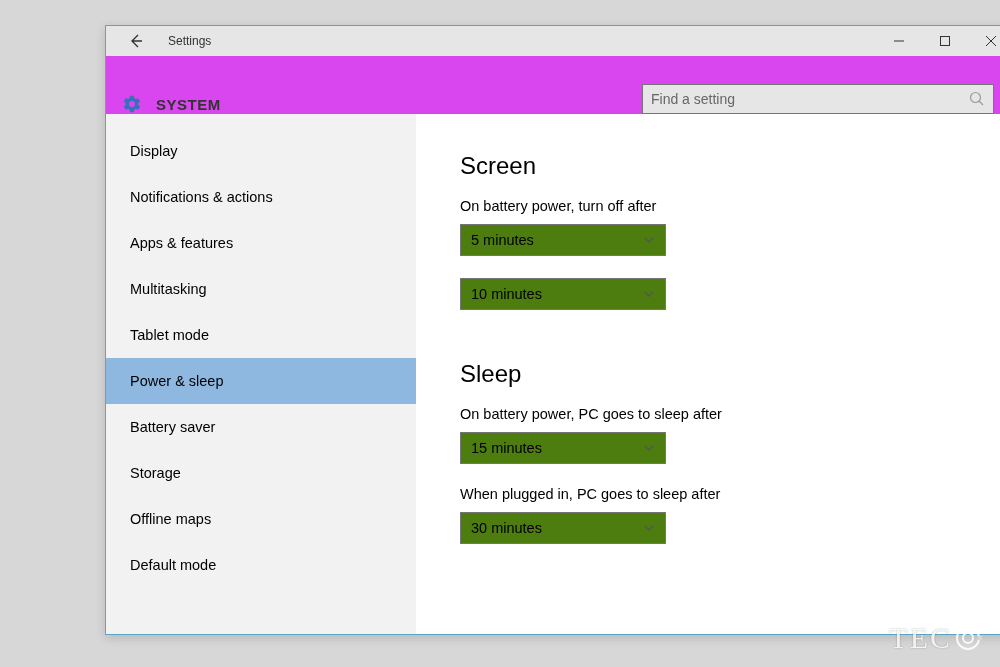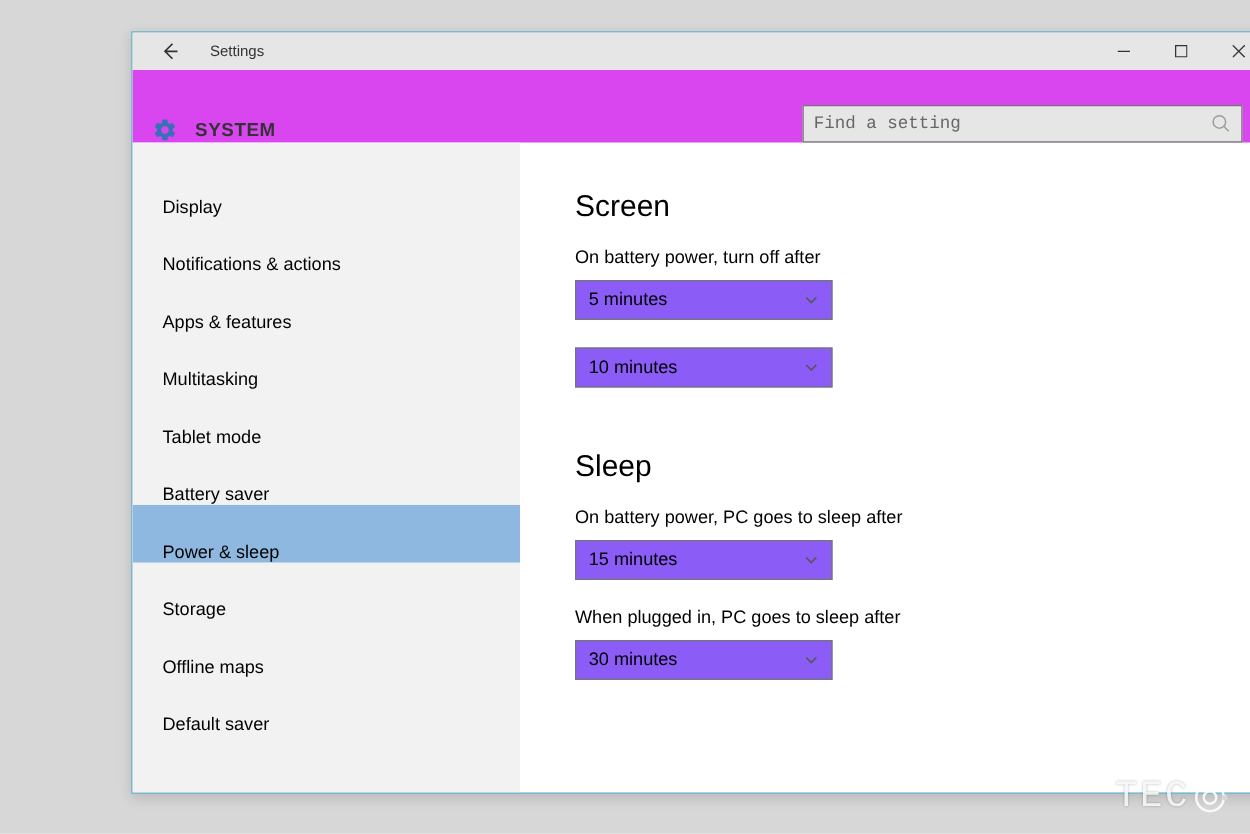--- a/index.html
+++ b/index.html
@@ -92,40 +92,39 @@
       padding: 0 8px;
       background: #e6e6e6;
     }
     .searchbox input {
       flex: 1;
       border: none;
       outline: none;
       background: transparent;
       font-size: 14px;
       color: #555;
-      font-family: Liberation Mono, monospace;
     }
     .searchbox input::placeholder { color: #676767; }
     .search-icon { width: 16px; height: 16px; opacity: .5; }
     .body-row {
       flex: 1;
       display: flex;
       overflow: hidden;
       position: relative;
     }
     .sidebar {
       width: 310px;
       background: #f2f2f2;
       padding-top: 14px;
       overflow: hidden;
     }
     .sidebar-item {
       height: 46px;
       display: flex;
-      align-items: flex-end;
+      align-items: center;
       padding-left: 24px;
       font-size: 14.5px;
       color: #000;
       cursor: pointer;
     }
     .sidebar-item.active {
       background: #8fb8e0;
     }
     .content {
       flex: 1;
@@ -144,21 +143,21 @@
       margin-bottom: 10px;
       color: #000;
     }
     .dropdown {
       width: 206px;
       height: 32px;
       border: 1px solid #757575;
       display: flex;
       align-items: center;
       padding: 0 10px;
-      background: #8b5cf6;
+      background: #4d7c0f;
       cursor: pointer;
       justify-content: space-between;
     }
     .dropdown span { font-size: 14.5px; }
     .chev {
       width: 12px;
       height: 12px;
     }
     .sleep-spacer { height: 28px; }
     .scrollbar-track {
@@ -177,21 +176,21 @@
       height: 420px;
       background: #c2c2c2;
     }
     .watermark {
       position: absolute;
       right: 18px;
       bottom: 12px;
       font-size: 30px;
       letter-spacing: 2px;
       font-weight: 300;
-      font-family: Liberation Mono, monospace;
+      font-family: Liberation Serif, serif;
       color: rgba(255,255,255,0.85);
       text-shadow: 0 0 2px rgba(0,0,0,.3);
       pointer-events: none;
       display:flex;
       align-items:center;
       gap: 2px;
     }
     .watermark .re-o {
       display:inline-flex;
       align-items:center;
@@ -258,34 +257,34 @@
         </div>
       <div class="sidebar-item">
           <span>Apps &amp; features</span>
         </div>
       <div class="sidebar-item">
           <span>Multitasking</span>
         </div>
       <div class="sidebar-item">
           <span>Tablet mode</span>
         </div>
-      <div class="sidebar-item">
-          <span>Battery saver</span>
-        </div>
       <div class="sidebar-item active">
           <span>Power &amp; sleep</span>
         </div>
       <div class="sidebar-item">
+          <span>Battery saver</span>
+        </div>
+      <div class="sidebar-item">
           <span>Storage</span>
         </div>
       <div class="sidebar-item">
           <span>Offline maps</span>
         </div>
       <div class="sidebar-item">
-          <span>Default saver</span>
+          <span>Default mode</span>
         </div>
     </div>
 
     <div class="content">
       <div class="section-title">Screen</div>
 
       <div class="field-group">
         <div class="field-label">On battery power, turn off after</div>
         <div class="dropdown">
           <span>5 minutes</span>

